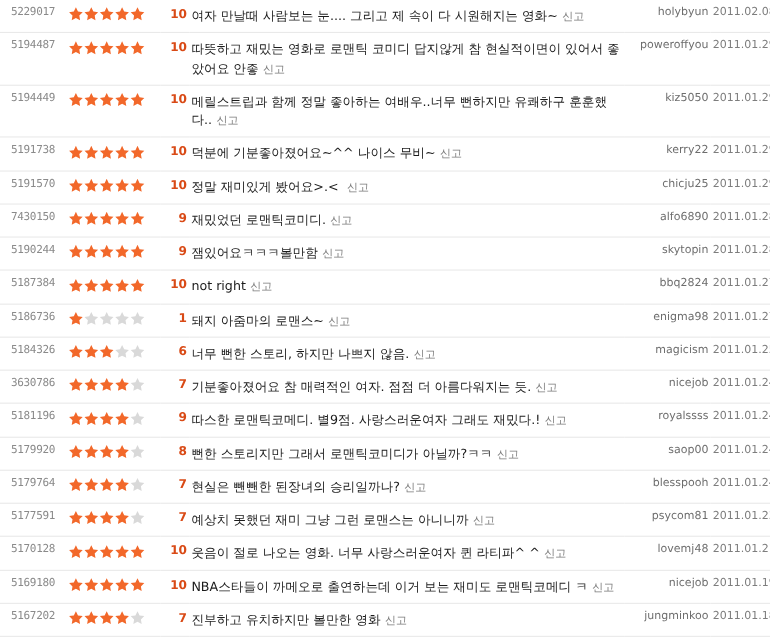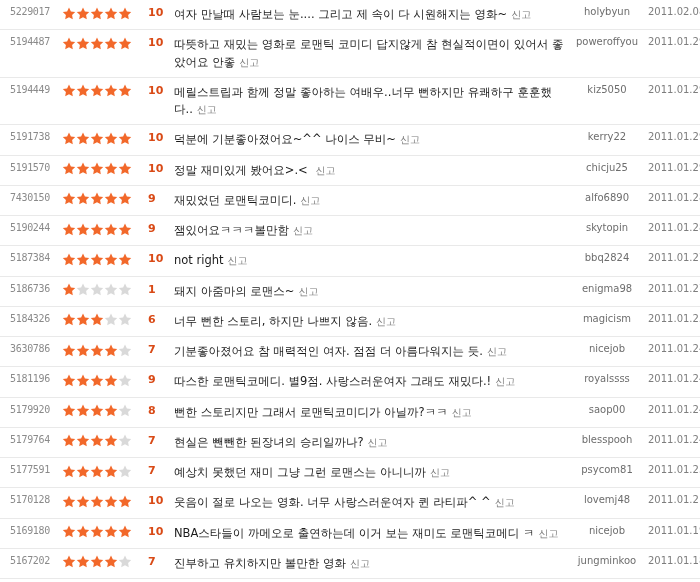--- a/index.html
+++ b/index.html
@@ -33,38 +33,38 @@
     padding-left:4px;
   }
   td.col-stars{
     width:82px;
     white-space:nowrap;
     text-align:left;
     padding-left:4px;
   }
   td.col-score{
     width:22px;
-    text-align:left;
+    text-align:right;
     color:#d94a16;
     font-weight:bold;
     font-size:11px;
   }
   td.col-text{
     width:392px;
     color:#1b1b1b;
     font-size:11.5px;
     line-height:1.5;
     padding-left:10px;
     word-break:break-all;
   }
   td.col-user{
     width:74px;
     color:#6d6d6d;
     font-size:10px;
-    text-align:center;
+    text-align:right;
     padding-left:2px;
     word-break:break-all;
   }
   td.col-date{
     width:68px;
     color:#7d7d7d;
     font-size:10px;
     text-align:left;
     padding-left:2px;
     white-space:nowrap;

